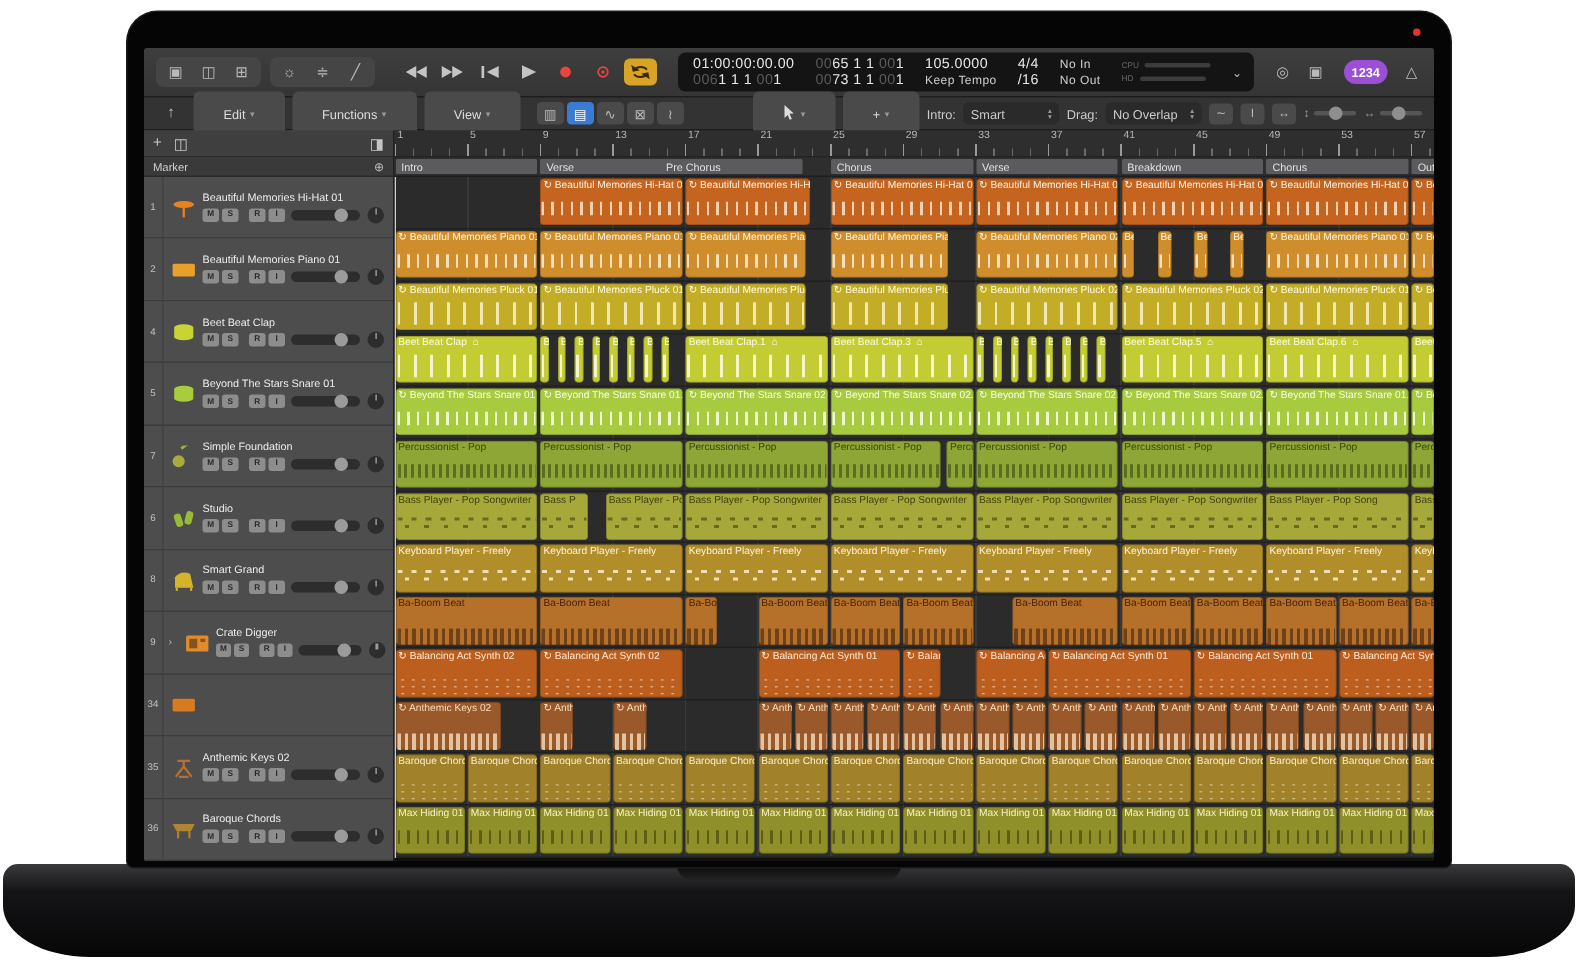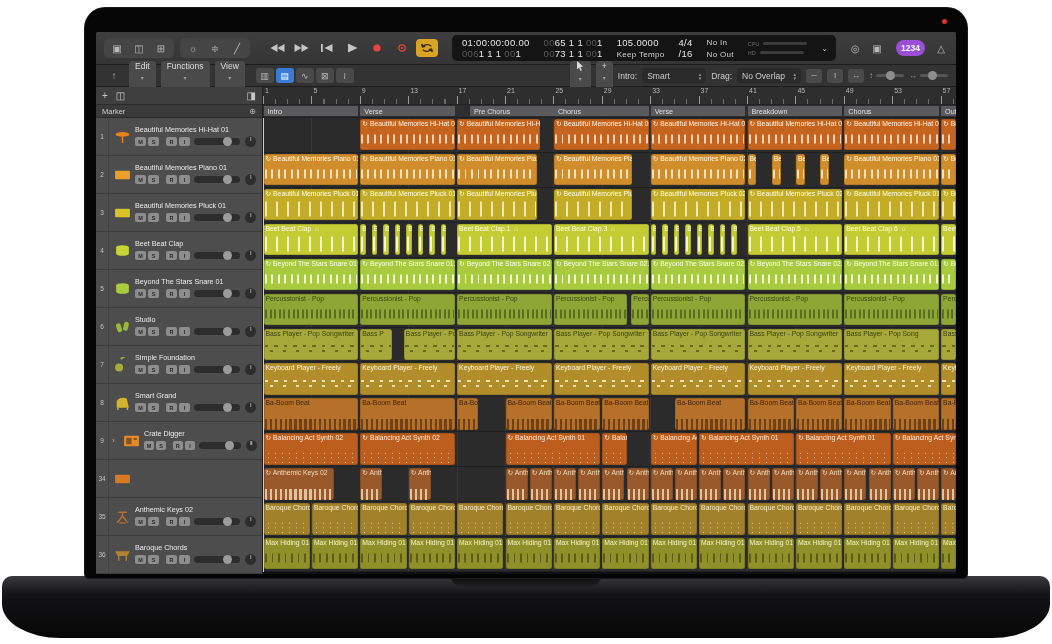--- a/index.html
+++ b/index.html
@@ -44,21 +44,21 @@
   .meter .mlab{font-size:5.5px;color:#666;}
   .meter .mbar{width:44px;height:3px;background:#3c3c3c;border-radius:2px;}
   .lcd-chevron{color:#bbb;font-size:8px;}
   .badge-1234{background:#9a4fd6;color:#fff;font-size:8.5px;font-weight:bold;height:16px;
     display:flex;align-items:center;padding:0 5px;border-radius:8px;}
 
   
   .tb2{height:22px;background:#333;border-bottom:1px solid #1d1d1d;display:flex;align-items:center;
     padding:0 8px;gap:5px;flex:0 0 auto;font-size:8.5px;color:#ccc;}
   .pill{background:#4a4a4a;border-radius:4px;height:30px;display:flex;align-items:center;
-    padding:0 6px;gap:3px;color:#ddd;font-size:8.5px;flex-direction:column;}
+    padding:0 20px;gap:3px;color:#ddd;font-size:8.5px;}
   .pill .car{font-size:6px;color:#999;}
   .vtoggles{display:flex;gap:2px;margin-left:6px;}
   .vtoggles .tbtn{height:15px;min-width:18px;background:#4a4a4a;border-radius:3px;font-size:9px;}
   .vtoggles .tbtn.active{background:#3a7bd5;color:#fff;}
   .tb2-right{margin-left:auto;display:flex;align-items:center;gap:5px;}
   .sel{background:#2a2a2a;border-radius:4px;height:15px;display:flex;align-items:center;
     padding:0 5px;gap:4px;min-width:64px;justify-content:space-between;}
   .sel .upd{font-size:5px;line-height:4px;color:#999;display:flex;flex-direction:column;}
   .minib{background:#4a4a4a;border-radius:3px;height:14px;min-width:16px;display:flex;
     align-items:center;justify-content:center;color:#bbb;font-size:8px;}
@@ -342,43 +342,20 @@
                     <div class="mbtn">R</div>
                     <div class="mbtn">I</div>
                     <div class="vslider">
                       <span class="vknob"></span>
                     </div>
                     <div class="pan"></div>
                   </div>
                 </div>
               </div>
               <div class="trow">
-                <div class="tnum">3</div>
-                <div class="ticon">
-                  <svg width="17" height="15" viewBox="0 0 16 14" fill="#d8c428" stroke="#d8c428" stroke-width="0">
-                    <rect x="1" y="3.5" width="14" height="8" rx="1"></rect>
-                    <path d="M4 3.5v4.5M7 3.5v4.5M10 3.5v4.5M13 3.5v4.5" stroke="rgba(0,0,0,.45)" fill="none"></path>
-                  </svg>
-                </div>
-                <div class="tmain">
-                  <div class="tname">Beautiful Memories Pluck 01</div>
-                  <div class="tctrl">
-                    <div class="mbtn">M</div>
-                    <div class="mbtn">S</div>
-                    <div class="gap2"></div>
-                    <div class="mbtn">R</div>
-                    <div class="mbtn">I</div>
-                    <div class="vslider">
-                      <span class="vknob"></span>
-                    </div>
-                    <div class="pan"></div>
-                  </div>
-                </div>
-              </div>
-              <div class="trow">
                 <div class="tnum">4</div>
                 <div class="ticon">
                   <svg width="17" height="15" viewBox="0 0 16 14" fill="#c8d434" stroke="#c8d434" stroke-width="0">
                     <ellipse cx="8" cy="4" rx="6" ry="2"></ellipse>
                     <rect x="2" y="4" width="12" height="6"></rect>
                     <ellipse cx="8" cy="10" rx="6" ry="2"></ellipse>
                   </svg>
                 </div>
                 <div class="tmain">
                   <div class="tname">Beet Beat Clap</div>
@@ -413,52 +390,52 @@
                     <div class="mbtn">R</div>
                     <div class="mbtn">I</div>
                     <div class="vslider">
                       <span class="vknob"></span>
                     </div>
                     <div class="pan"></div>
                   </div>
                 </div>
               </div>
               <div class="trow">
-                <div class="tnum">6</div>
+                <div class="tnum">7</div>
                 <div class="ticon">
-                  <svg width="17" height="15" viewBox="0 0 16 14" fill="#98ba34" stroke="#98ba34" stroke-width="0">
-                    <rect x="2.5" y="4" width="4.5" height="8.5" rx="2" transform="rotate(-18 4.75 8.25)"></rect>
-                    <rect x="9" y="2.5" width="4.5" height="8.5" rx="2" transform="rotate(14 11.25 6.75)"></rect>
+                  <svg width="17" height="15" viewBox="0 0 16 14" fill="#a8ac3c" stroke="#a8ac3c" stroke-width="0">
+                    <circle cx="4.8" cy="9.8" r="3.8"></circle>
+                    <rect x="6.5" y="1" width="9.5" height="1.8" transform="rotate(-38 6.5 2)"></rect>
                   </svg>
                 </div>
                 <div class="tmain">
-                  <div class="tname">Studio</div>
+                  <div class="tname">Simple Foundation</div>
                   <div class="tctrl">
                     <div class="mbtn">M</div>
                     <div class="mbtn">S</div>
                     <div class="gap2"></div>
                     <div class="mbtn">R</div>
                     <div class="mbtn">I</div>
                     <div class="vslider">
                       <span class="vknob"></span>
                     </div>
                     <div class="pan"></div>
                   </div>
                 </div>
               </div>
               <div class="trow">
-                <div class="tnum">7</div>
+                <div class="tnum">6</div>
                 <div class="ticon">
-                  <svg width="17" height="15" viewBox="0 0 16 14" fill="#a8ac3c" stroke="#a8ac3c" stroke-width="0">
-                    <circle cx="4.8" cy="9.8" r="3.8"></circle>
-                    <rect x="6.5" y="1" width="9.5" height="1.8" transform="rotate(-38 6.5 2)"></rect>
+                  <svg width="17" height="15" viewBox="0 0 16 14" fill="#98ba34" stroke="#98ba34" stroke-width="0">
+                    <rect x="2.5" y="4" width="4.5" height="8.5" rx="2" transform="rotate(-18 4.75 8.25)"></rect>
+                    <rect x="9" y="2.5" width="4.5" height="8.5" rx="2" transform="rotate(14 11.25 6.75)"></rect>
                   </svg>
                 </div>
                 <div class="tmain">
-                  <div class="tname">Simple Foundation</div>
+                  <div class="tname">Studio</div>
                   <div class="tctrl">
                     <div class="mbtn">M</div>
                     <div class="mbtn">S</div>
                     <div class="gap2"></div>
                     <div class="mbtn">R</div>
                     <div class="mbtn">I</div>
                     <div class="vslider">
                       <span class="vknob"></span>
                     </div>
                     <div class="pan"></div>
@@ -587,21 +564,21 @@
               <span class="bar-num" style="left: 486px;">41</span>
               <span class="bar-num" style="left: 534.4px;">45</span>
               <span class="bar-num" style="left: 582.8px;">49</span>
               <span class="bar-num" style="left: 631.2px;">53</span>
               <span class="bar-num" style="left: 679.6px;">57</span>
               <div class="ticks"></div>
             </div>
           <div class="sections" id="sections">
               <div class="section" style="left: 0.5px; width: 94.8px;">Intro</div>
               <div class="section" style="left: 97.3px; width: 94.8px;">Verse</div>
-              <div class="section" style="left: 207px; width: 94.8px;">Pre Chorus</div>
+              <div class="section" style="left: 177px; width: 94.8px;">Pre Chorus</div>
               <div class="section" style="left: 290.9px; width: 94.8px;">Chorus</div>
               <div class="section" style="left: 387.7px; width: 94.8px;">Verse</div>
               <div class="section" style="left: 484.5px; width: 94.8px;">Breakdown</div>
               <div class="section" style="left: 581.3px; width: 94.8px;">Chorus</div>
               <div class="section" style="left: 678.1px; width: 22.2px;">Outtro</div>
             </div>
           <div class="lanes" id="lanes">
             <div class="playhead" style="left:0px">
               
             </div>

